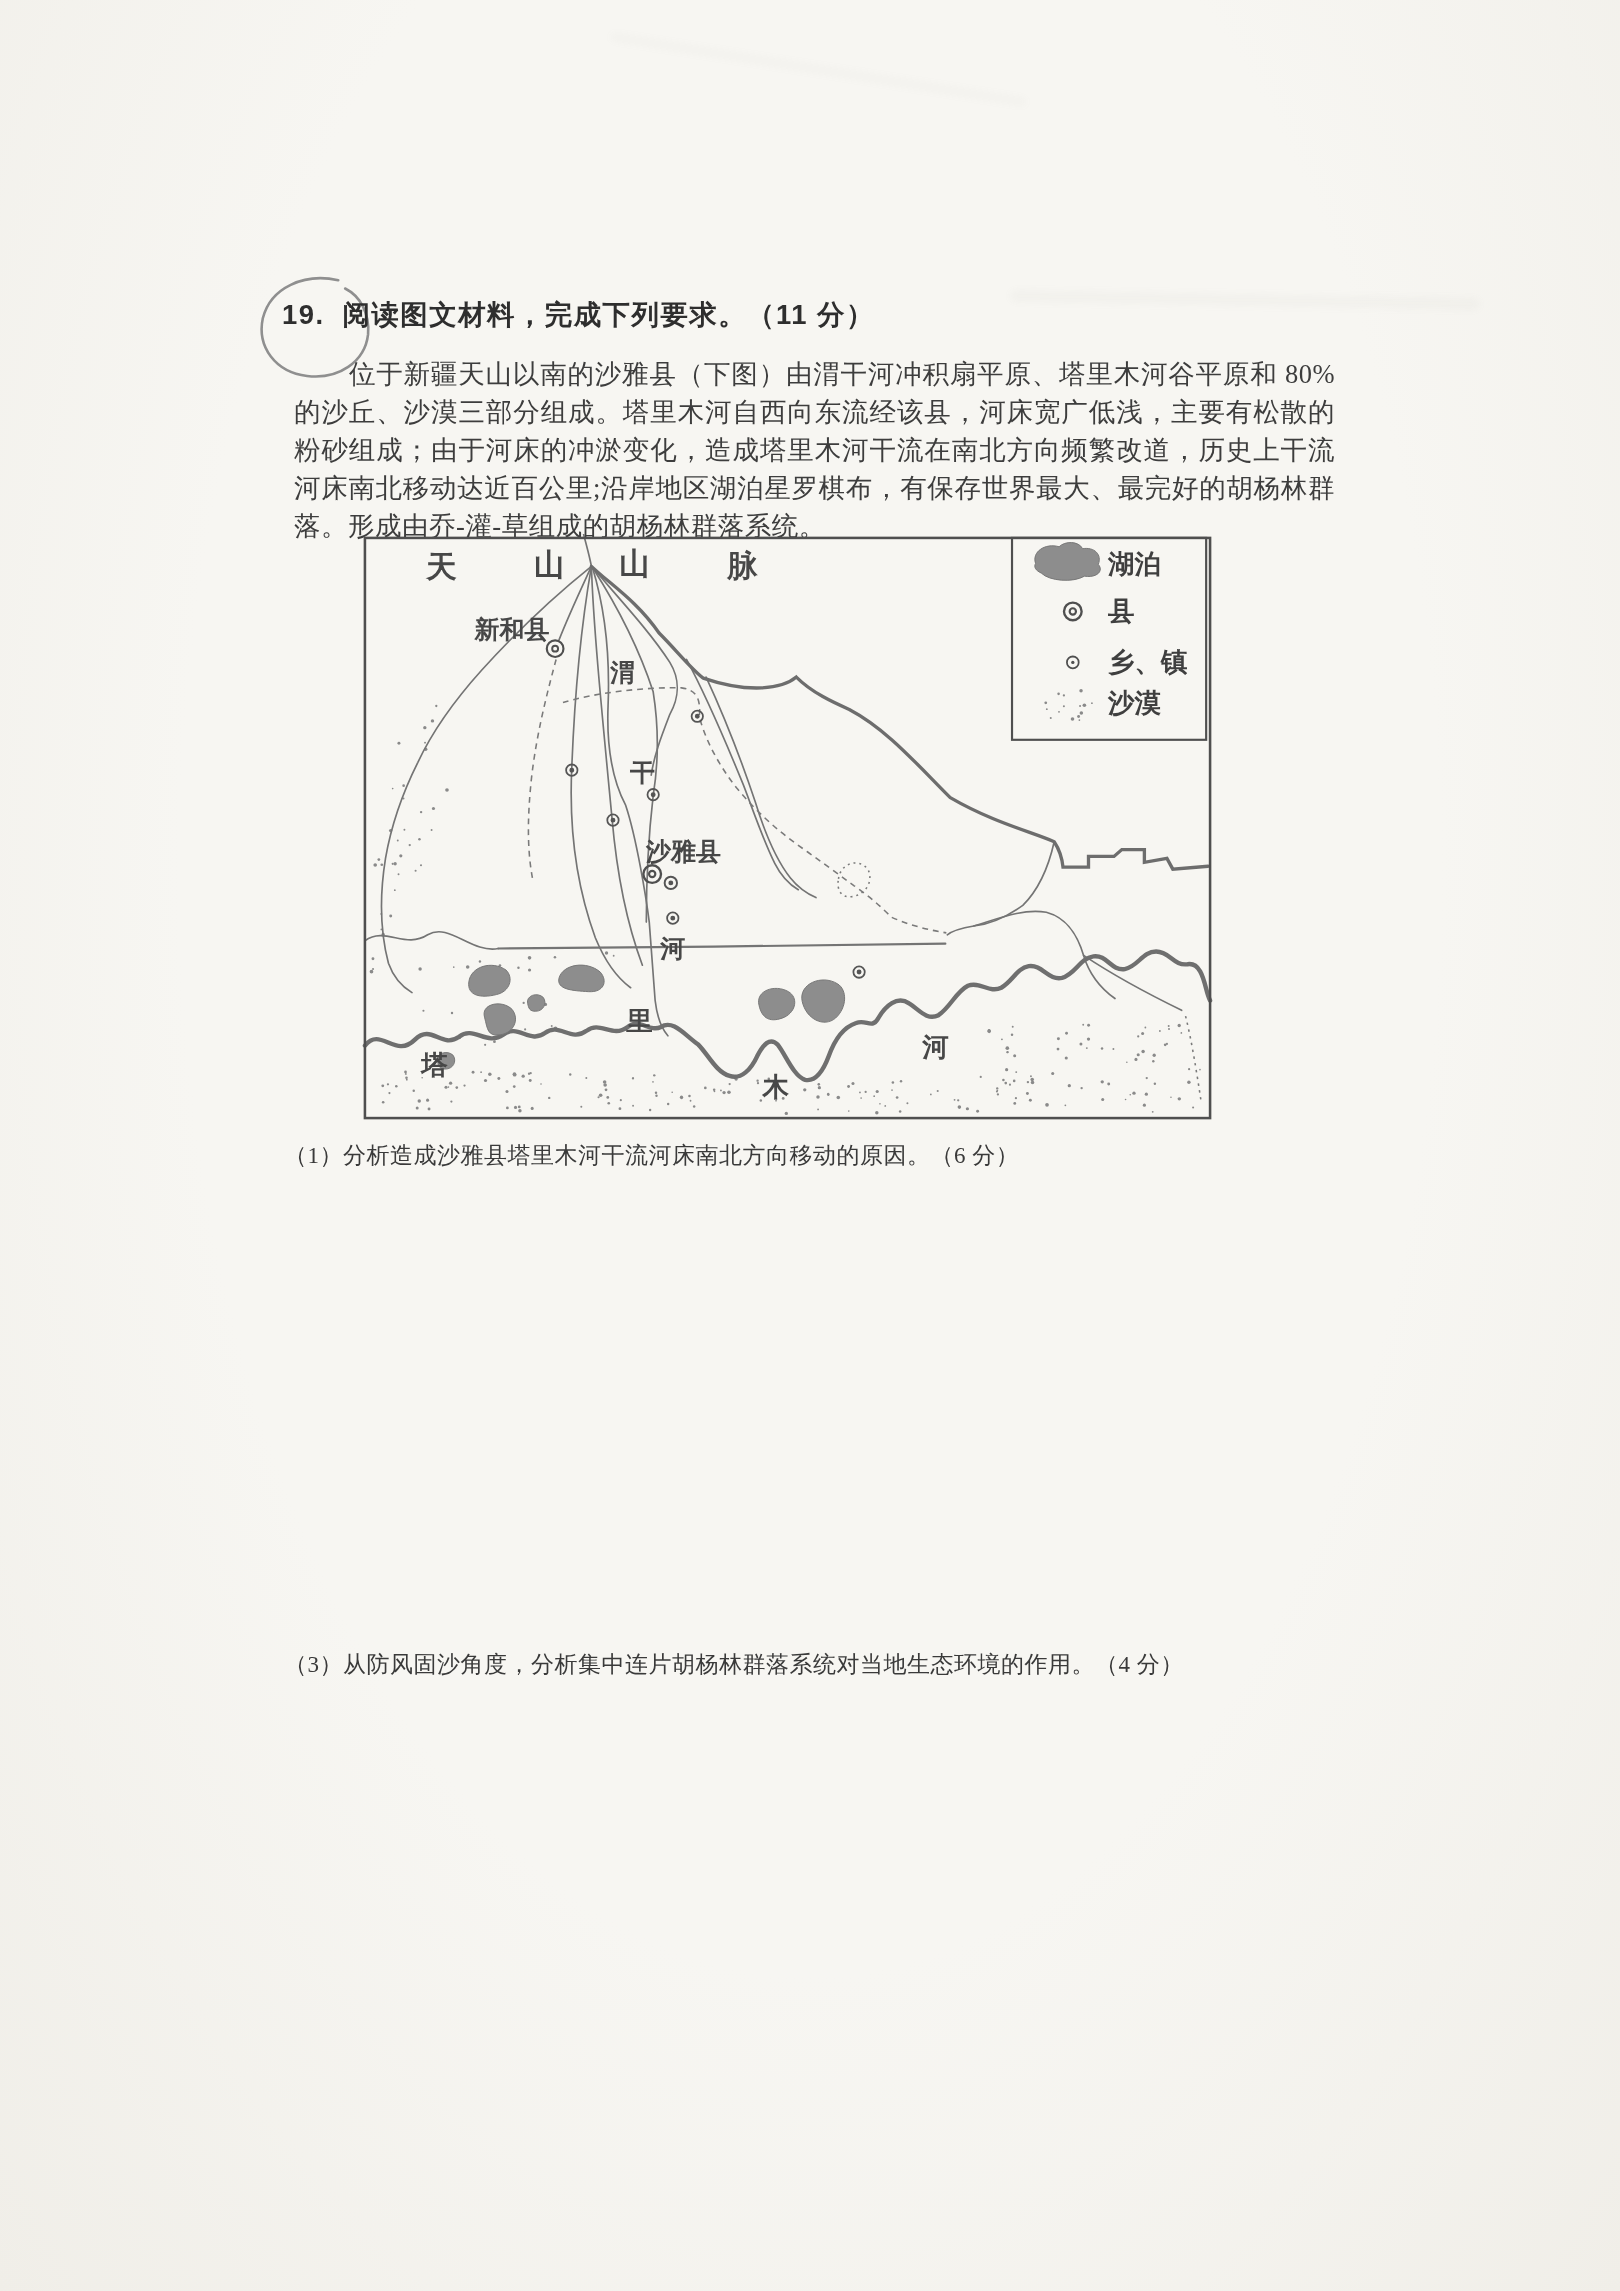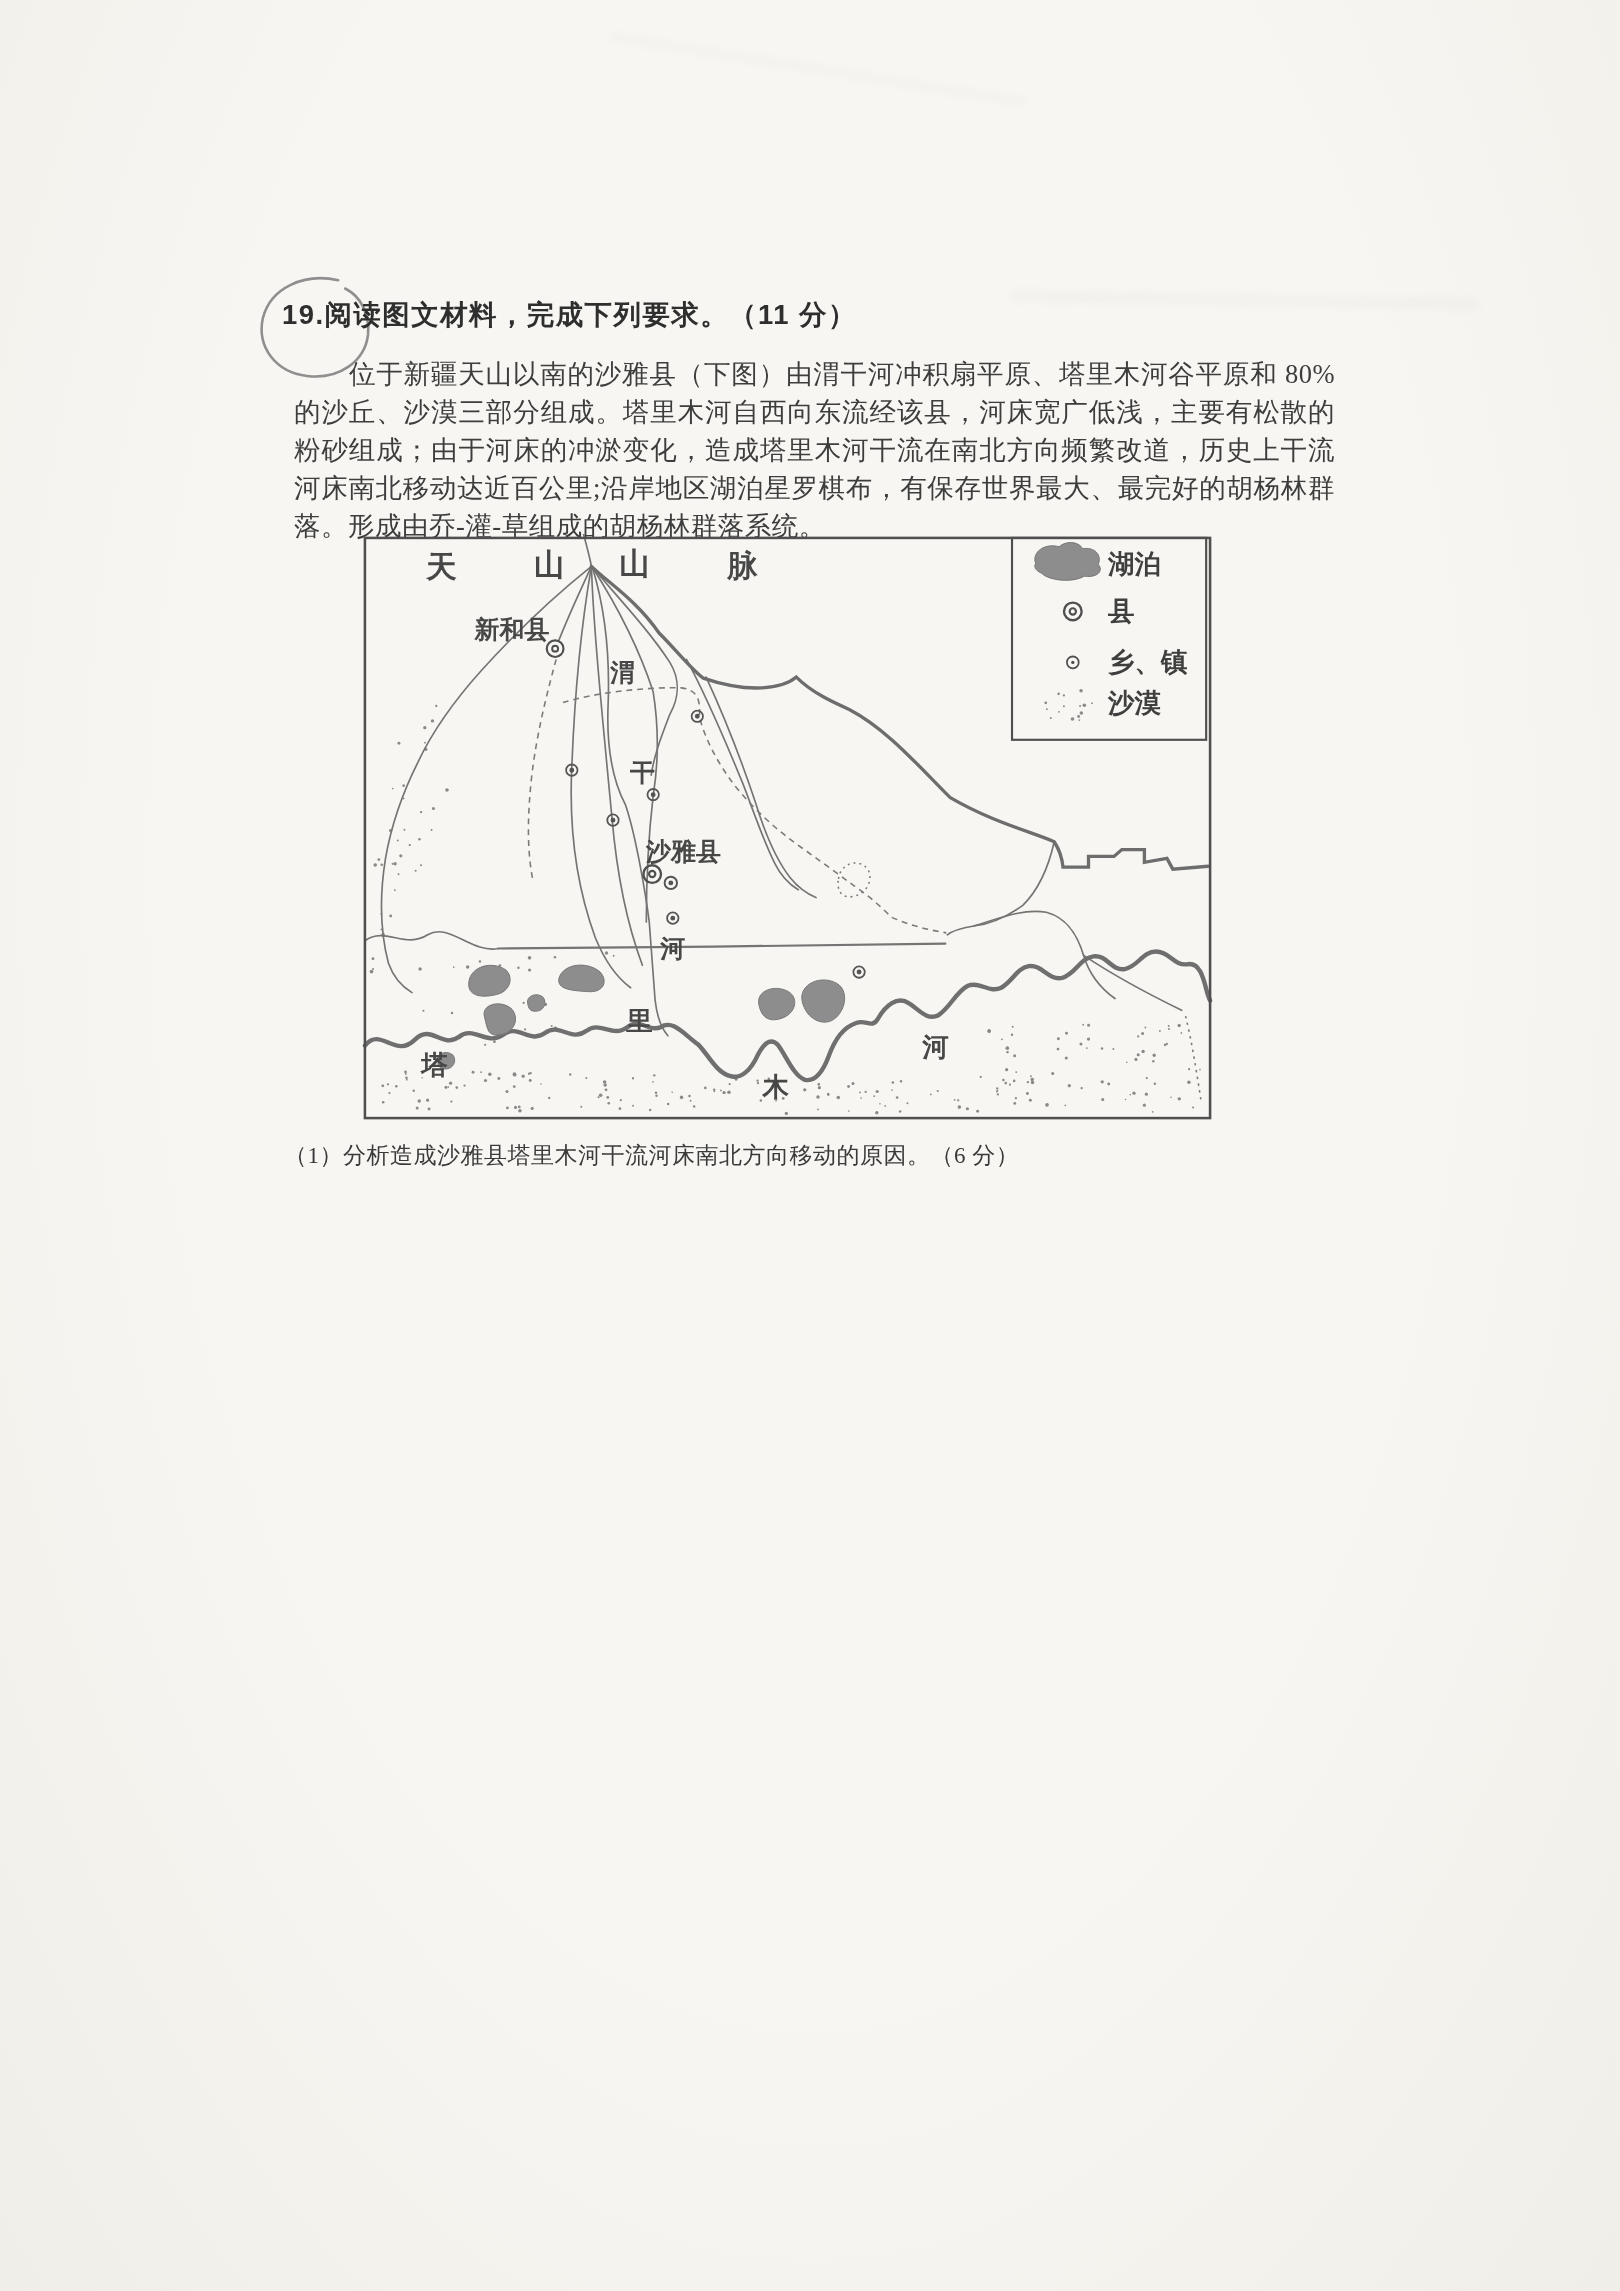--- a/index.html
+++ b/index.html
@@ -8,21 +8,21 @@
     background:radial-gradient(ellipse at 50% 38%, #f7f6f2 55%, #f0eee8 100%);
     font-family:"Liberation Serif", serif;color:#3d3d3d;
   }
   .smudge{position:absolute;background:#9a9a92;filter:blur(3.9px);border-radius:7.8px;}
   .annot-circle{position:absolute;left:255px;top:275px;width:118px;height:104px;transform:rotate(-6deg);}
   .q-header{
     position:absolute;left:282px;top:297px;white-space:nowrap;
     font-family:"Liberation Sans", sans-serif;font-weight:bold;
     font-size:27.4px;color:#2e2e2e;letter-spacing:1.5px;
   }
-  .q-header .num{margin-right:0;}
+  .q-header .num{margin-right:18px;}
   .intro{
     position:absolute;left:282px;top:343px;width:1041px;margin:12px;
     font-size:26.5px;line-height:38px;letter-spacing:0.5px;
     text-align:justify;text-indent:55px;color:#3d3d3d;
   }
   .map-figure{position:absolute;left:361px;top:534px;width:853px;height:588px;}
   .map-figure svg{width:100%;height:100%;display:block;}
   .sub-q{
     position:absolute;left:284px;white-space:nowrap;
     font-size:23px;letter-spacing:0.5px;color:#3a3a3a;
@@ -442,15 +442,18 @@
         </g>
       </g>
 
       <rect x="4" y="4" width="862" height="592" fill="none" stroke="#4f4f4f" stroke-width="2.6"></rect>
     </svg>
   </div>
 
   <div class="sub-q" id="q1">
     <span>（1）</span><span>分析造成沙雅县塔里木河干流河床南北方向移动的原因。（6 分）</span>
   </div>
+  <div class="sub-q" id="q3">
+    <span>（3）</span><span>从防风固沙角度，分析集中连片胡杨林群落系统对当地生态环境的作用。（4 分）</span>
+  </div>
 
 </div>
 
 
 </body></html>

